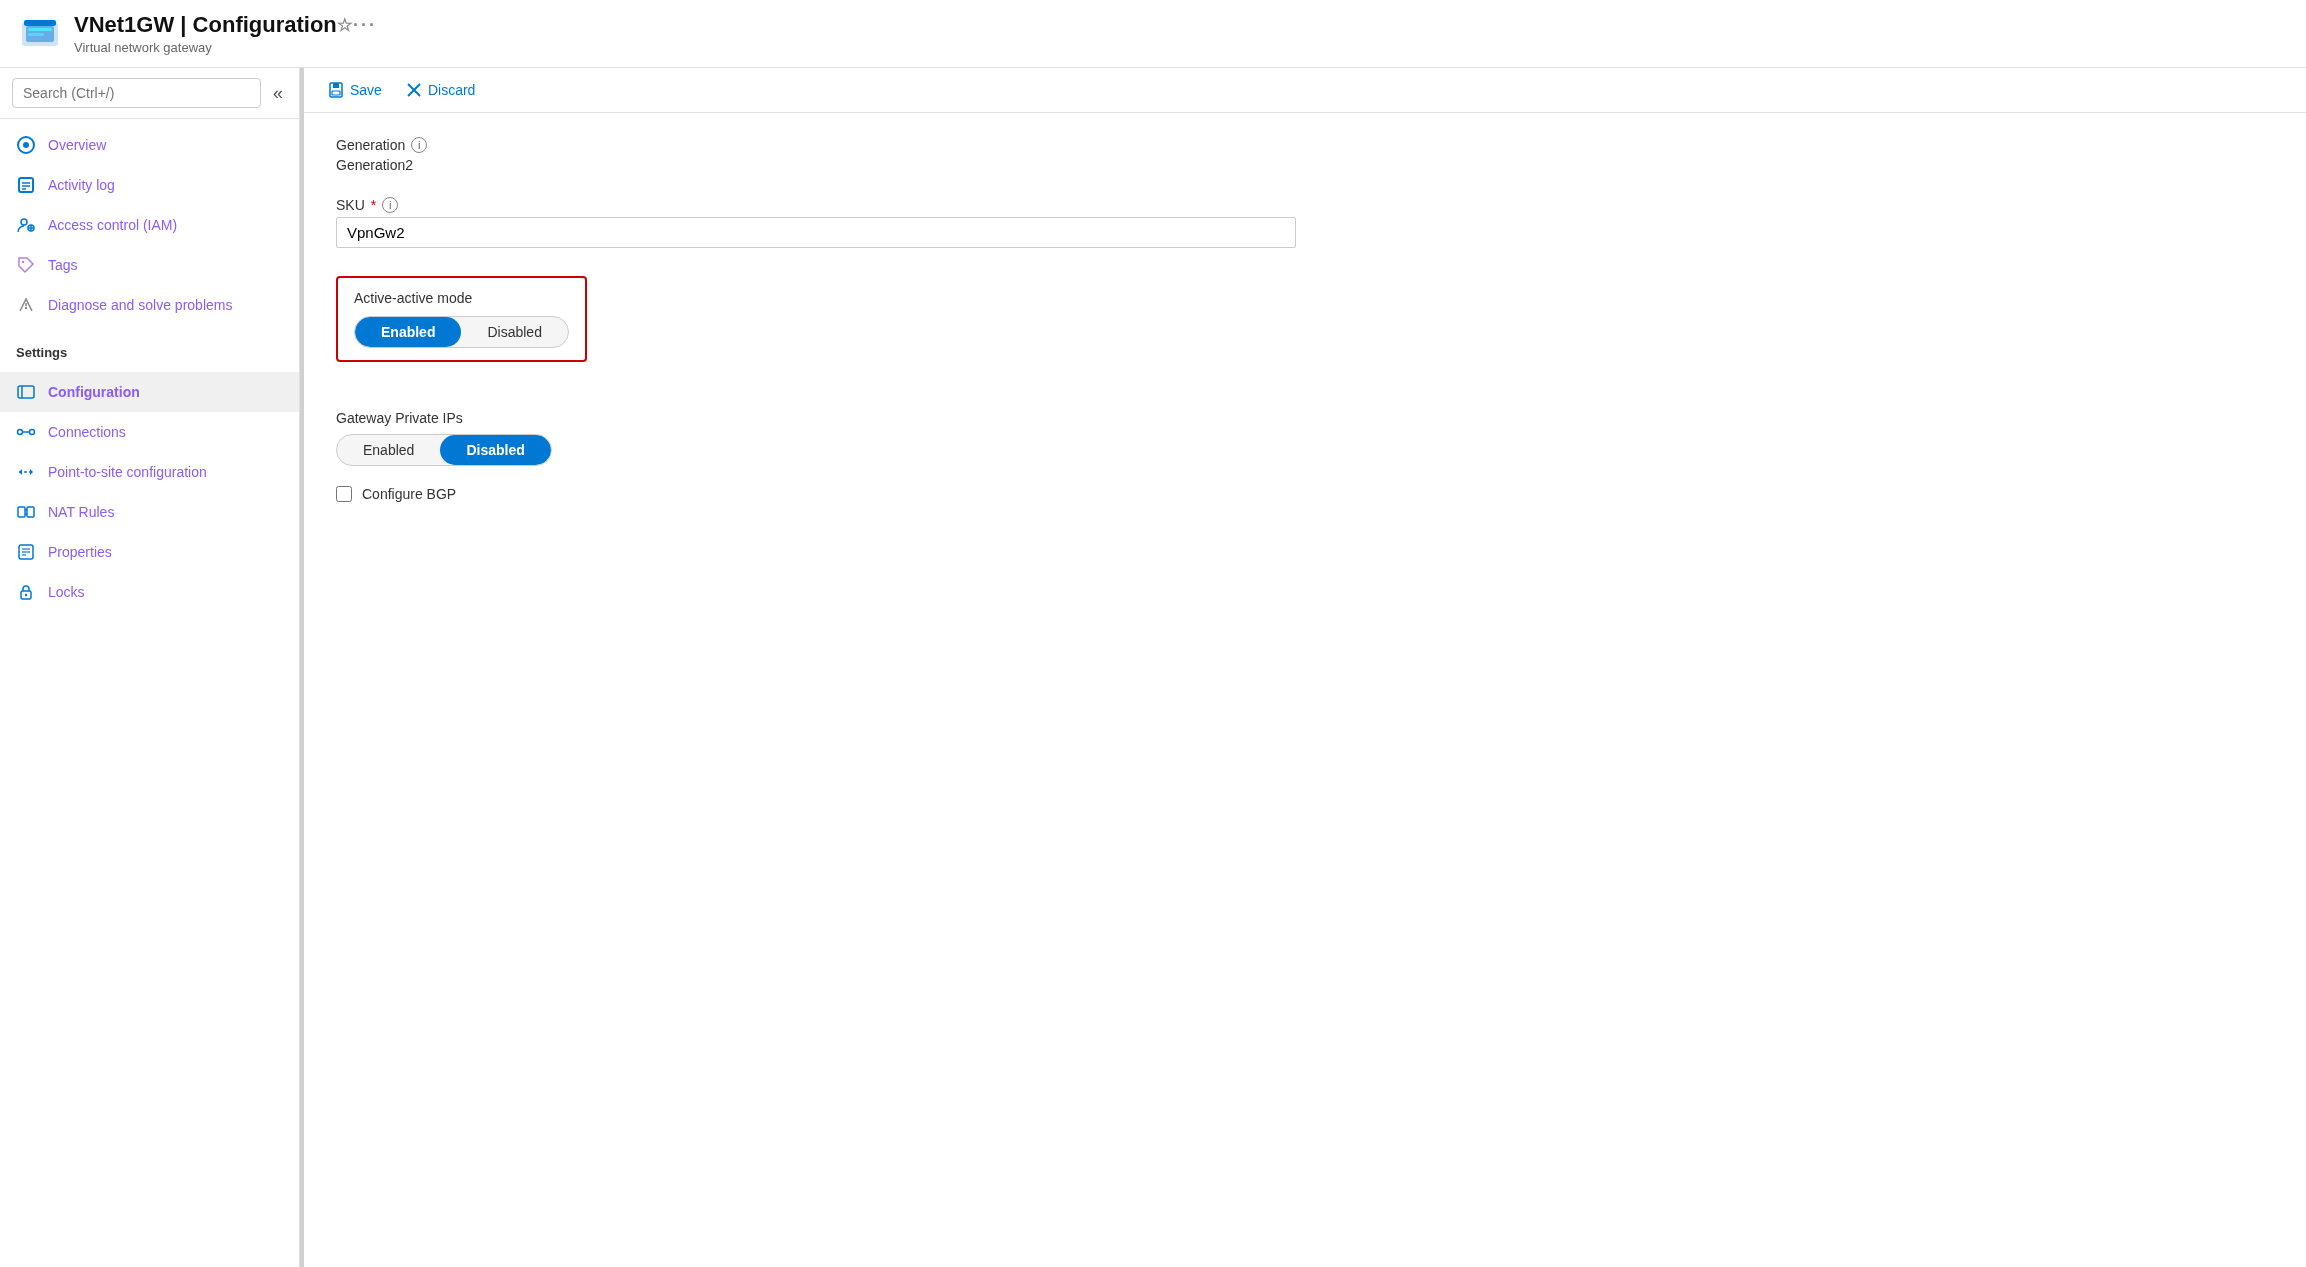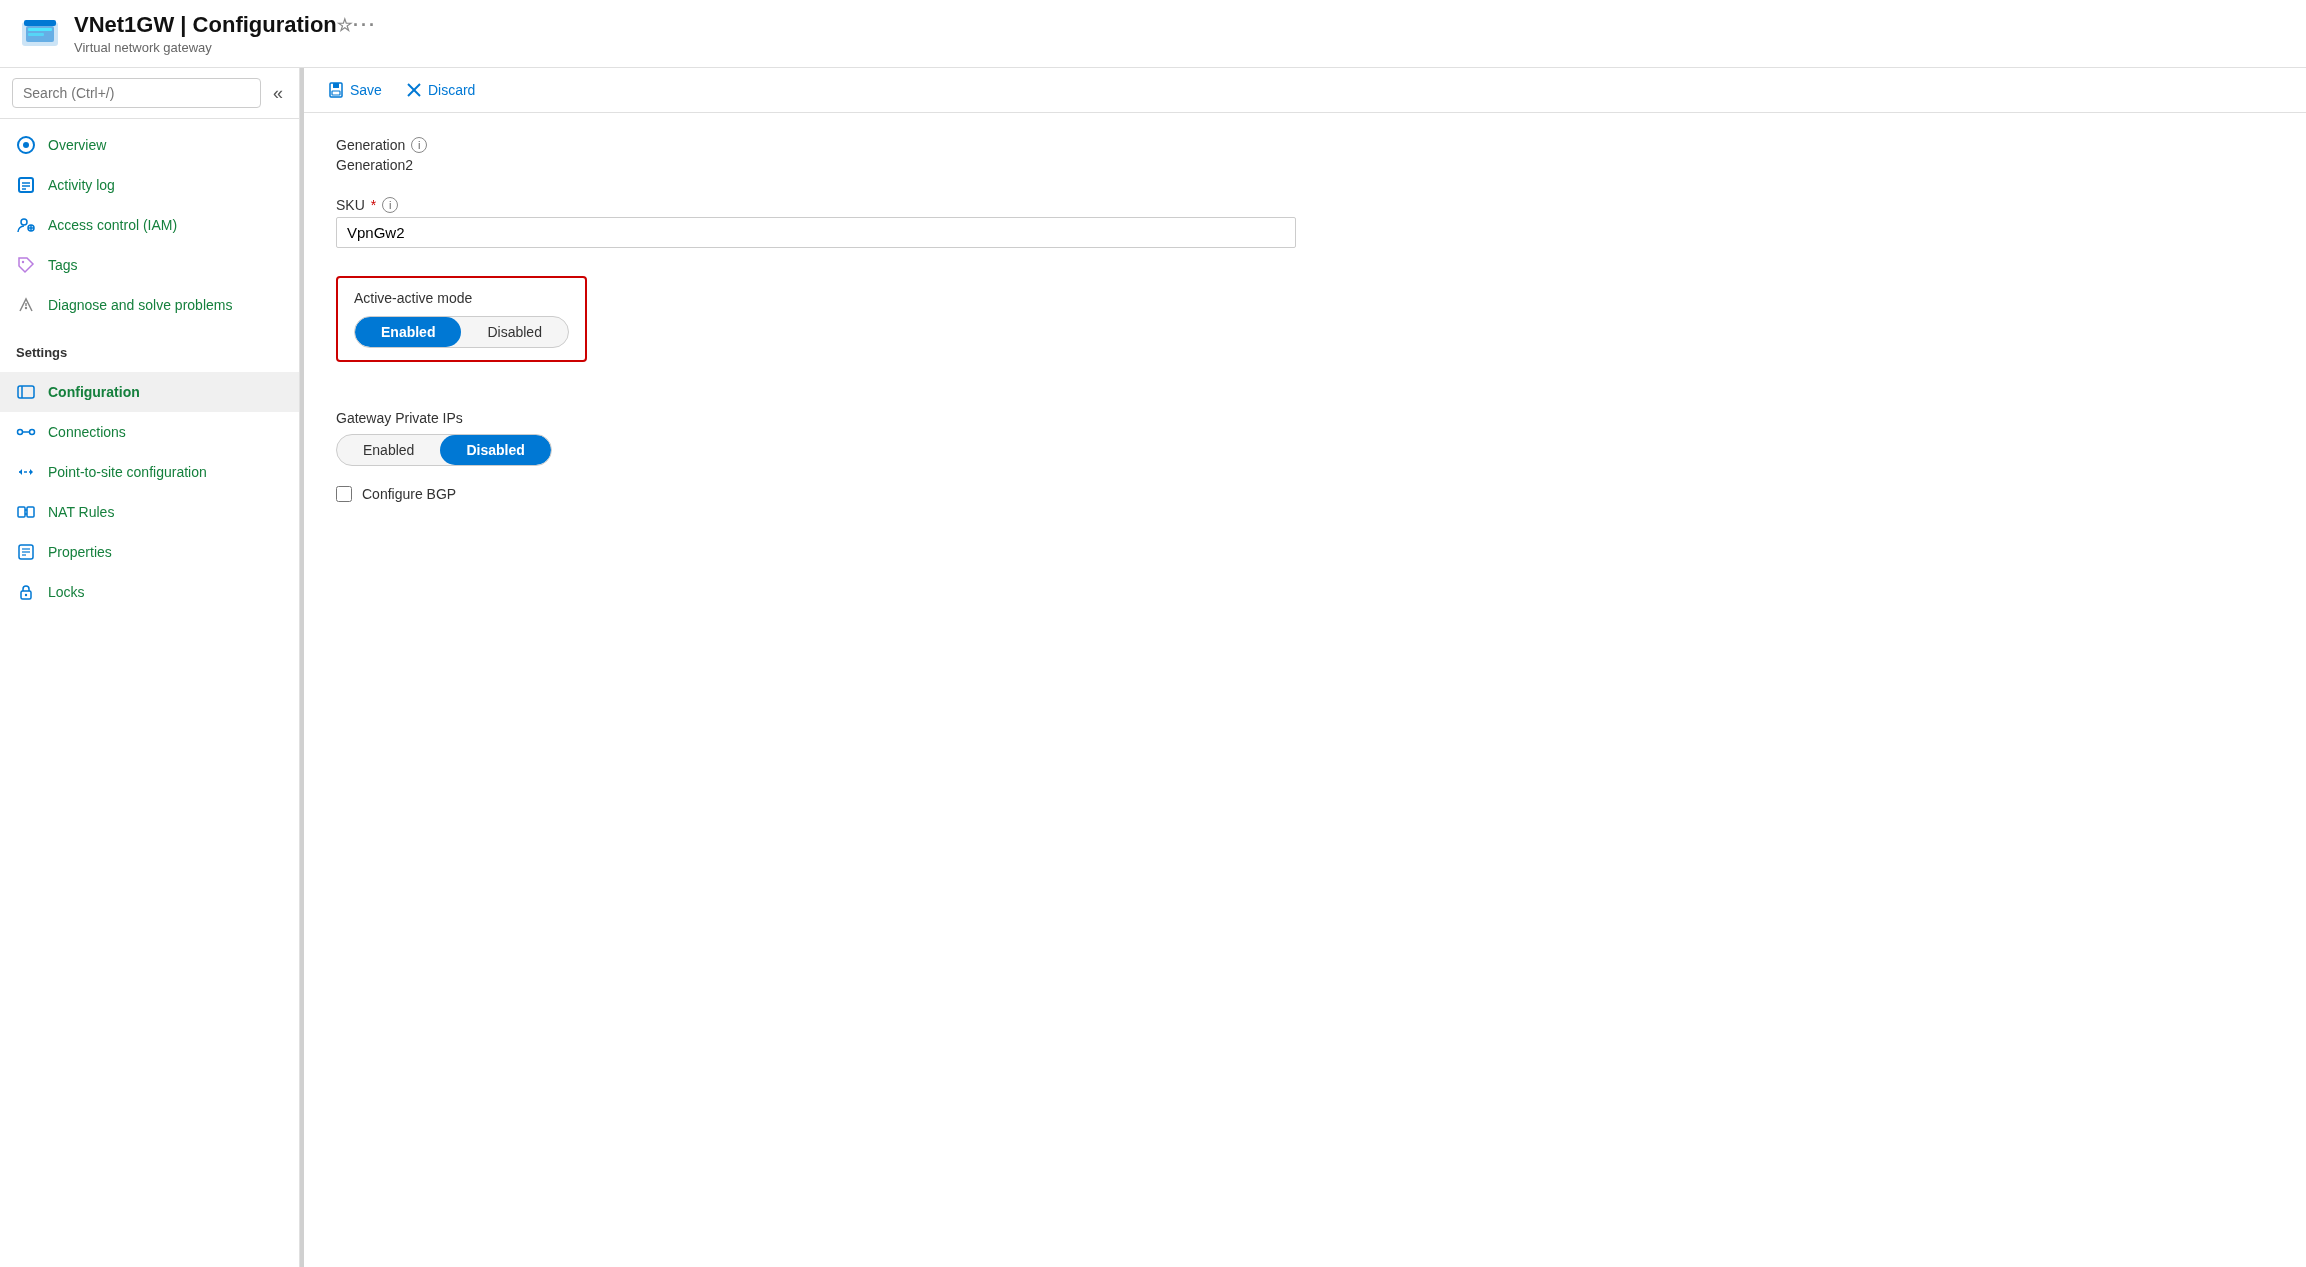--- a/index.html
+++ b/index.html
@@ -16,21 +16,21 @@
 
     
     .layout { display: flex; flex: 1; overflow: hidden; }
 
     
     .sidebar { width: 300px; flex-shrink: 0; border-right: 1px solid #e0e0e0; display: flex; flex-direction: column; overflow-y: auto; background: #fff; }
     .search-bar { display: flex; padding: 10px 12px; border-bottom: 1px solid #e0e0e0; gap: 8px; }
     .search-input { flex: 1; border: 1px solid #ccc; border-radius: 4px; padding: 6px 10px; font-size: 14px; color: #555; outline: none; }
     .collapse-btn { background: none; border: none; cursor: pointer; font-size: 18px; color: #555; padding: 4px; }
     .nav-list { list-style: none; padding: 6px 0; }
-    .nav-item { display: flex; align-items: center; padding: 10px 16px; cursor: pointer; gap: 12px; font-size: 14px; color: #15803d; }
+    .nav-item { display: flex; align-items: center; padding: 10px 16px; cursor: pointer; gap: 12px; font-size: 14px; color: #8b5cf6; }
     .nav-item.active { background: #f0f0f0; font-weight: 600; }
     .nav-icon { width: 20px; height: 20px; flex-shrink: 0; display: flex; align-items: center; justify-content: center; }
     .section-label { padding: 14px 16px 6px 16px; font-size: 13px; font-weight: 700; color: #333; }
 
     
     .main { flex: 1; overflow-y: auto; padding: 0; display: flex; flex-direction: column; }
 
     
     .toolbar { display: flex; align-items: center; padding: 14px 24px; border-bottom: 1px solid #e0e0e0; gap: 24px; }
     .toolbar-btn { display: flex; align-items: center; gap: 6px; background: none; border: none; cursor: pointer; font-size: 14px; color: #0078d4; font-weight: 500; }

